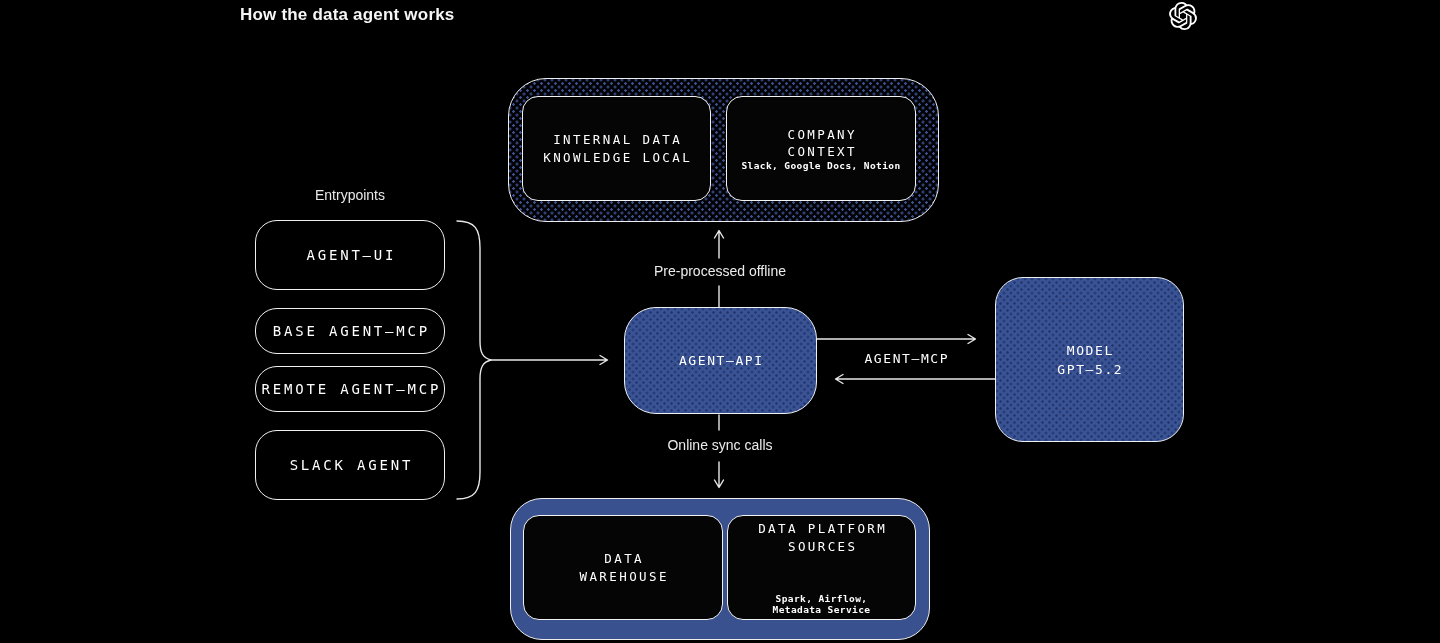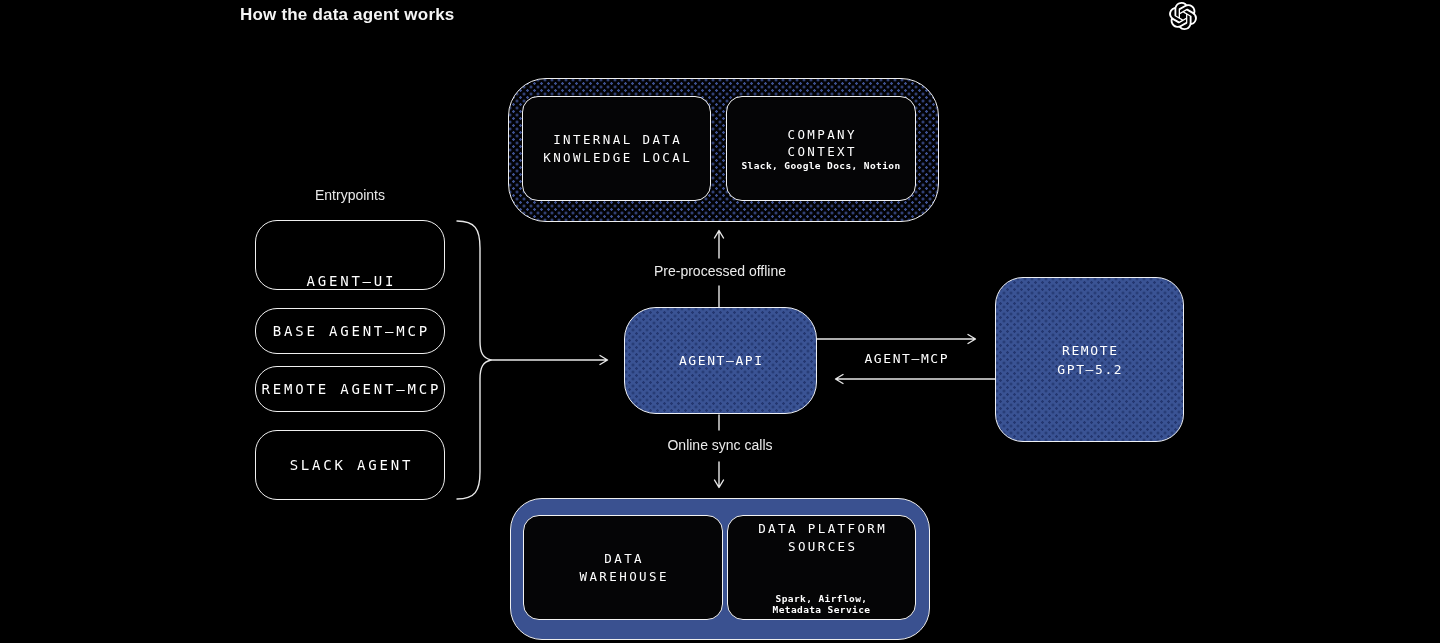--- a/index.html
+++ b/index.html
@@ -12,21 +12,21 @@
   .abs{position:absolute;}
 
   .page-title{left:240px;top:5px;font-size:17px;font-weight:bold;color:#f5f5f5;letter-spacing:.2px;}
 
   .entry-label{left:255px;top:187px;width:190px;text-align:center;font-size:14px;color:#e9e9e9;}
   .entry-box{
     left:255px;width:190px;border:1.5px solid #f0f0f0;border-radius:22px;background:#000;
     display:flex;align-items:center;justify-content:center;box-sizing:border-box;
     font-size:14px;letter-spacing:2.8px;text-indent:2.8px;
   }
-  .eb1{top:220px;height:70px;align-items:flex-end;}
+  .eb1{top:220px;height:70px;}
   .eb2{top:308px;height:46px;}
   .eb3{top:366px;height:46px;}
   .eb4{top:430px;height:70px;}
 
   .dot-dark{
     background-color:#020204;
     background-image:
       radial-gradient(circle,#3d5090 1.05px,transparent 1.5px),
       radial-gradient(circle,#3d5090 1.05px,transparent 1.5px);
     background-size:7px 7px;background-position:1px 1px,4.5px 4.5px;
@@ -121,21 +121,21 @@
   <div class="abs sans flow-label lbl-pre">Pre-processed offline</div>
   <div class="abs sans flow-label lbl-sync">Online sync calls</div>
   <div class="abs mono lbl-mcp">AGENT–MCP</div>
 
   <div class="abs mono blue-box dot-blue agent-api">
     <span>AGENT–API</span>
   </div>
 
   <div class="abs mono blue-box dot-blue model-box">
     <div>
-      <div>REMOTE</div>
+      <div>MODEL</div>
       <div>GPT–5.2</div>
     </div>
   </div>
 
   <div class="abs group-container bottom-group">
     <div class="sub-box" style="left:12px;top:16px;width:200px;height:105px;">
       <div class="mono sub-title">
         <div>DATA</div>
         <div>WAREHOUSE</div>
       </div>

